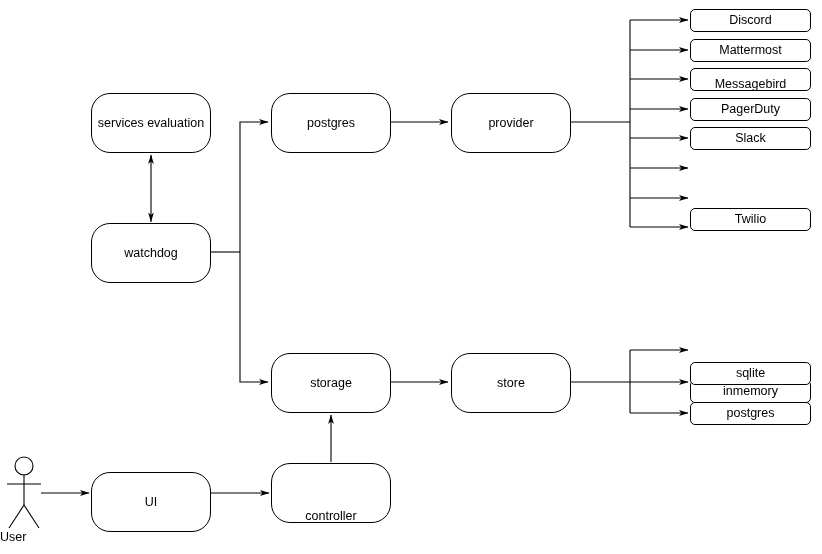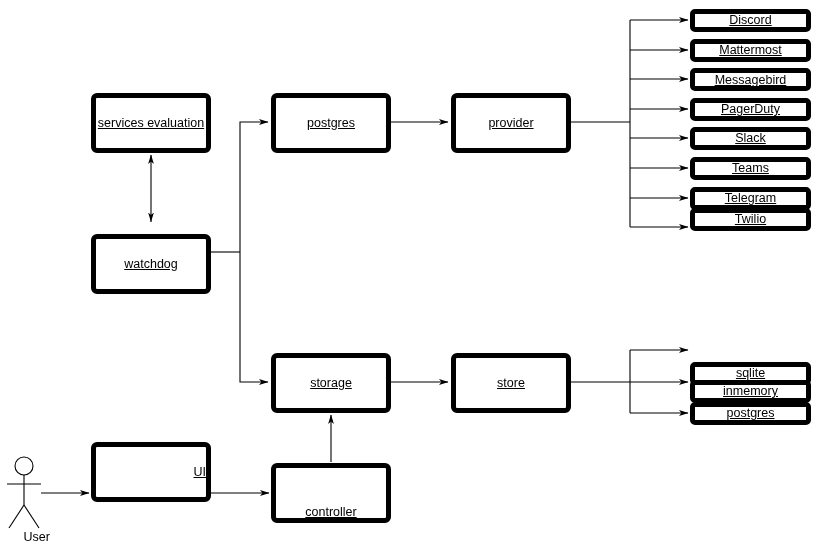--- a/index.html
+++ b/index.html
@@ -20,55 +20,54 @@
     position: absolute;
     left: 0;
     top: 0;
     width: 822px;
     height: 554px;
     pointer-events: none;
   }
   .node {
     position: absolute;
     box-sizing: border-box;
-    border: 5px solid #000000;
+    border: 1px solid #000000;
     background: #ffffff;
     border-radius: 10px;
     display: flex;
     align-items: center;
     justify-content: center;
     color: #000000;
     font-size: 12.5px;
     line-height: 1;
     text-align: center;
     white-space: nowrap;
-    text-decoration: underline;
   }
   .node.main {
     width: 120px;
     height: 60px;
-    border-radius: 6px;
+    border-radius: 19px;
   }
   .node.leaf {
     width: 121px;
     height: 23px;
     border-radius: 5px;
     font-size: 12.5px;
   }
   .actor {
     position: absolute;
     width: 50px;
     height: 90px;
   }
   .actor-label {
     position: absolute;
     left: 0;
     top: 72px;
     width: 50px;
-    text-align: right;
+    text-align: left;
     font-size: 12.5px;
     color: #000000;
     white-space: nowrap;
   }
 </style>
 </head>
 <body>
 
 <div id="canvas">
 
@@ -127,36 +126,36 @@
     </g>
   </svg>
 
   <div class="actor" style="left:0px; top:458px;">
     <div class="actor-label">User</div>
   </div>
 
   <div class="node main" style="left:91px;  top:93px;">
       <span>services evaluation</span>
     </div>
-  <div class="node main" style="left:91px;  top:223px;margin-top:11px;">
+  <div class="node main" style="left:91px;  top:223px;">
       <span>watchdog</span>
     </div>
   <div class="node main" style="left:271px; top:93px;">
       <span>postgres</span>
     </div>
   <div class="node main" style="left:451px; top:93px;align-items:center;">
       <span>provider</span>
     </div>
   <div class="node main" style="left:271px; top:353px;">
       <span>storage</span>
     </div>
   <div class="node main" style="left:451px; top:353px;">
       <span>store</span>
     </div>
-  <div class="node main" style="left:91px;  top:442px;justify-content:flex-end;">
+  <div class="node main" style="left:91px;  top:472px;">
       <span>UI</span>
     </div>
   <div class="node main" style="left:271px; top:463px;align-items:flex-end;">
       <span>controller</span>
     </div>
 
   <div class="node leaf" style="left:690px; top:9px;">
       <span>Discord</span>
     </div>
   <div class="node leaf" style="left:690px; top:39px;">
@@ -164,26 +163,20 @@
     </div>
   <div class="node leaf" style="left:690px; top:68px;align-items:flex-end;">
       <span>Messagebird</span>
     </div>
   <div class="node leaf" style="left:690px; top:98px;">
       <span>PagerDuty</span>
     </div>
   <div class="node leaf" style="left:690px; top:127px;">
       <span>Slack</span>
     </div>
-  <div class="node leaf" style="left:690px; top:157px;">
-      <span>Teams</span>
-    </div>
-  <div class="node leaf" style="left:690px; top:187px;">
-      <span>Telegram</span>
-    </div>
   <div class="node leaf" style="left:690px; top:208px;">
       <span>Twilio</span>
     </div>
 
   <div class="node leaf" style="left:690px; top:356px;margin-top:24px;">
       <span>inmemory</span>
     </div>
   <div class="node leaf" style="left:690px; top:362px;">
       <span>sqlite</span>
     </div>

